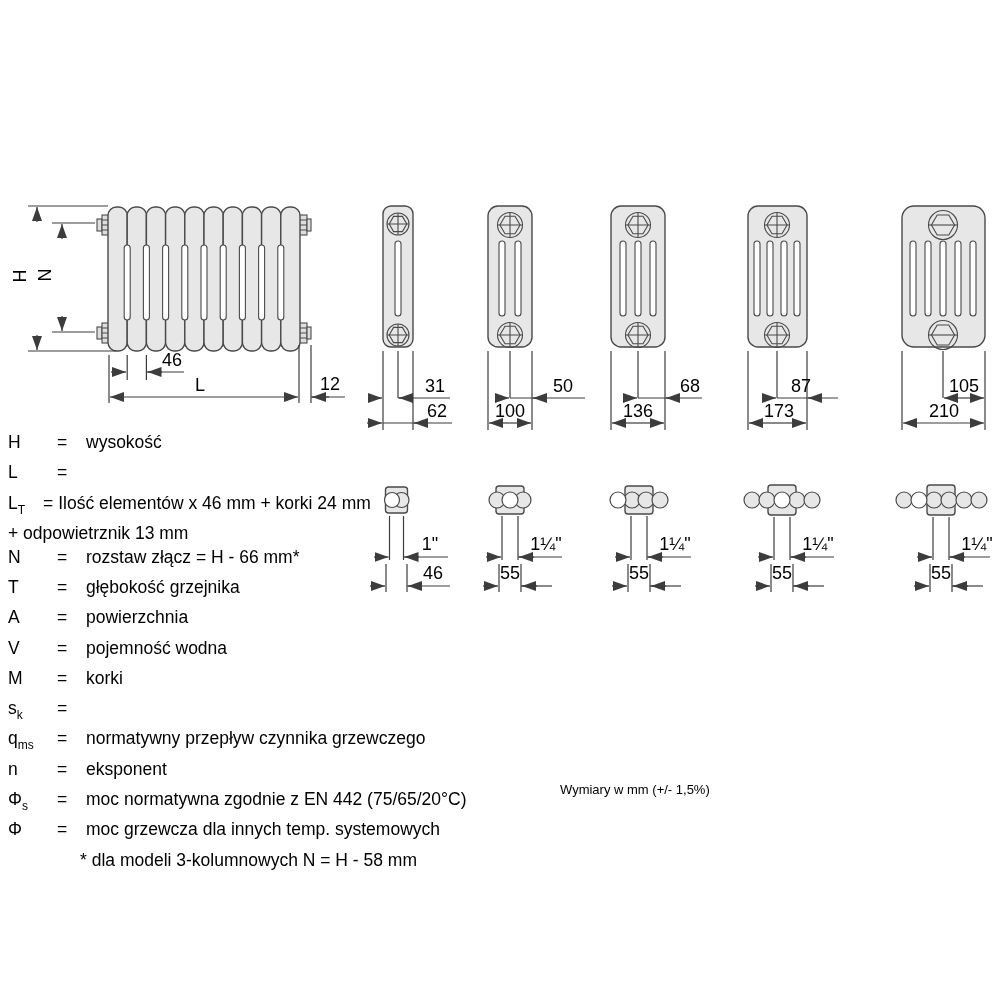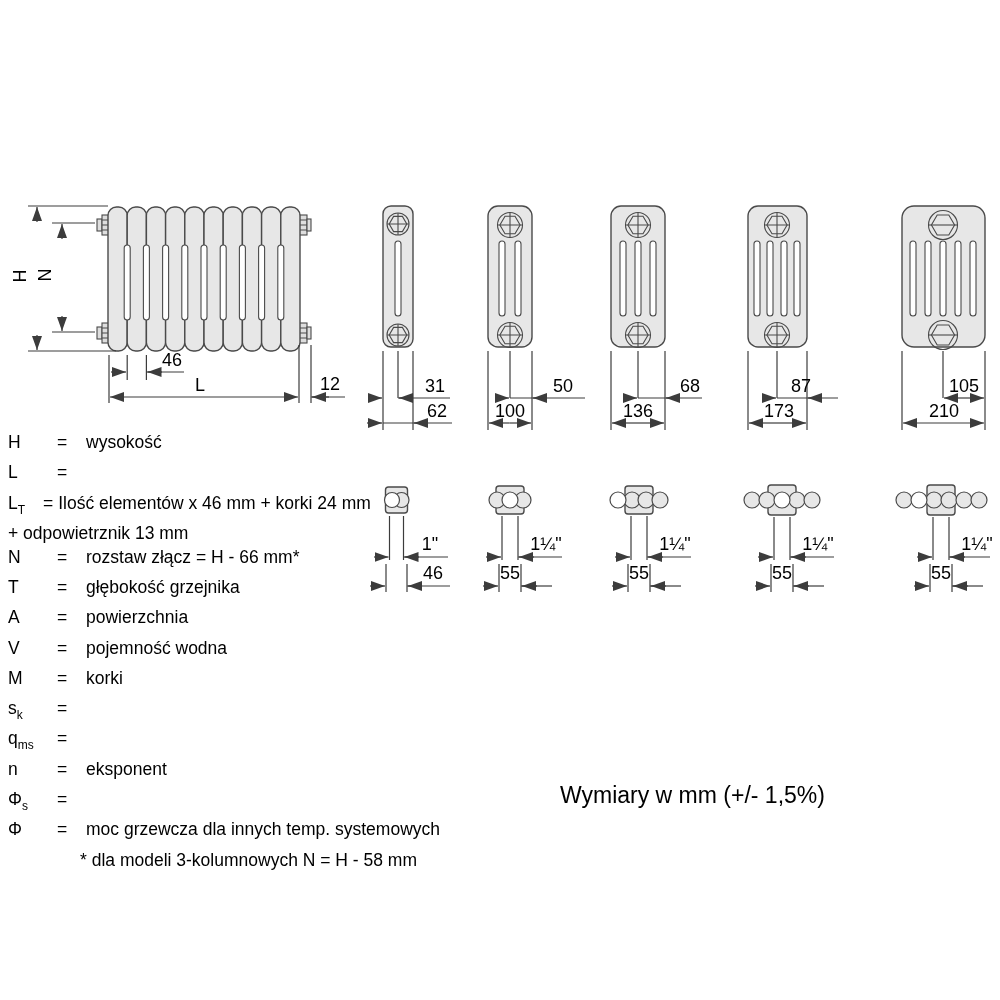--- a/index.html
+++ b/index.html
@@ -14,21 +14,21 @@
   .ln{fill:none;stroke:#3c3c3c;stroke-width:1.2;}
   .circ{fill:#e7e7e7;stroke:#4a4a4a;stroke-width:1.2;}
   .circw{fill:#ffffff;stroke:#4a4a4a;stroke-width:1.2;}
   .legend{position:absolute;left:8px;top:431px;width:548px;font-size:17.5px;}
   .lrow{display:flex;line-height:23.8px;white-space:nowrap;}
   .lsym{width:49px;flex:none;}
   .leq{width:29px;flex:none;}
   .lrow sub{font-size:12px;}
   .lpfx{margin-right:18px;}
   .lnote{padding-left:72px;}
-  .footer{position:absolute;left:560px;top:782px;font-size:23px;}
+  .footer{position:absolute;left:560px;top:782px;font-size:13px;}
 </style>
 </head>
 <body>
 
 <svg width="1000" height="1000" viewBox="0 0 1000 1000">
   <defs>
     <marker id="ar" markerUnits="userSpaceOnUse" markerWidth="15" markerHeight="10" refX="14" refY="5" orient="auto">
       <path d="M0 0 L14 5 L0 10 Z" fill="#3c3c3c"></path>
     </marker>
     <rect id="colrect" x="0" y="0" width="19.2" height="144" rx="8.5"></rect>
@@ -399,29 +399,31 @@
       <span class="leq">=</span>
       <span class="ltxt">korki</span>
   </div>
   <div class="lrow">
     <span class="lsym"><span>s</span><sub>k</sub></span>
       <span class="leq">=</span>
   </div>
   <div class="lrow">
     <span class="lsym"><span>q</span><sub>ms</sub></span>
       <span class="leq">=</span>
+      <span class="ltxt">normatywny przepływ czynnika grzewczego</span>
   </div>
   <div class="lrow">
     <span class="lsym"><span>n</span><sub></sub></span>
       <span class="leq">=</span>
       <span class="ltxt">eksponent</span>
   </div>
   <div class="lrow">
     <span class="lsym"><span>Φ</span><sub>s</sub></span>
       <span class="leq">=</span>
+      <span class="ltxt">moc normatywna zgodnie z EN 442 (75/65/20°C)</span>
   </div>
   <div class="lrow">
     <span class="lsym"><span>Φ</span><sub></sub></span>
       <span class="leq">=</span>
       <span class="ltxt">moc grzewcza dla innych temp. systemowych</span>
   </div>
   <div class="lrow lnote">
     <span>* dla modeli 3-kolumnowych N = H - 58 mm</span>
   </div>
 </div>

